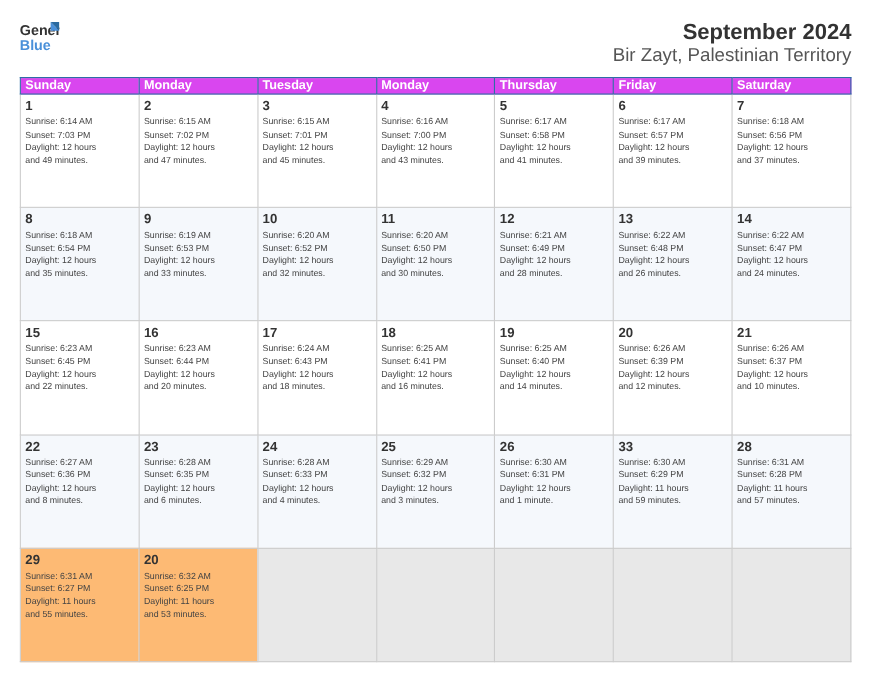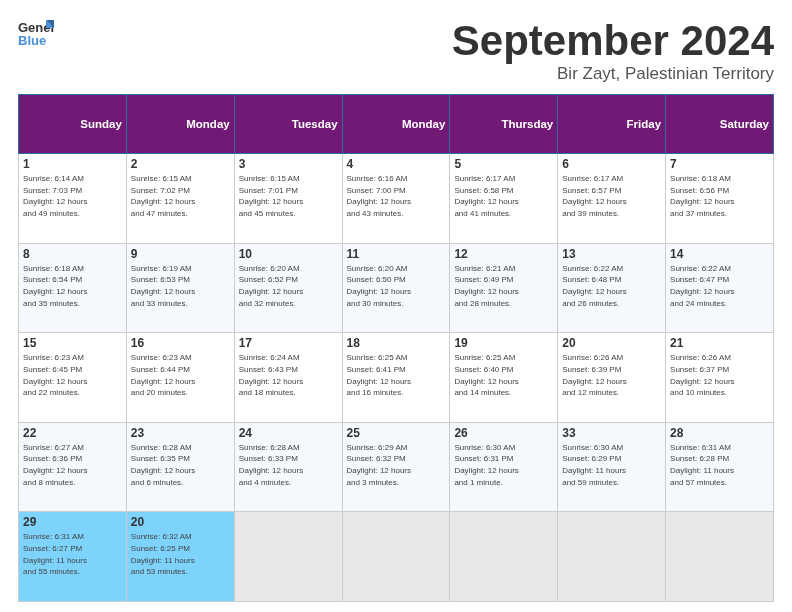--- a/index.html
+++ b/index.html
@@ -25,59 +25,59 @@
     }
     .logo {
       display: flex;
       align-items: center;
       gap: 4px;
     }
     .title-area {
       text-align: right;
     }
     .month-title {
-      font-size: 42px;
+      font-size: 20px;
       font-weight: bold;
       color: #333;
       line-height: 1.1;
     }
     .subtitle {
       font-size: 17px;
       color: #555;
     }
     .calendar {
       flex: 1;
       border: 1px solid #ccc;
       border-collapse: collapse;
       width: 100%;
       table-layout: fixed;
     }
     .calendar th {
-      background-color: #701a75;
+      background-color: #d946ef;
       color: #fff;
       font-size: 11.5px;
       font-weight: bold;
-      padding: 23px 4px;
-      text-align: right;
+      padding: 1px 4px;
+      text-align: left;
       border: 1px solid #2e6da4;
     }
     .calendar td {
       border: 1px solid #ccc;
       vertical-align: top;
       padding: 3px 4px;
       font-size: 8.5px;
       color: #333;
       background: #fff;
       height: 84px;
     }
     .calendar tr:nth-child(even) td {
       background: #f5f8fc;
     }
     .calendar tr:last-child td {
-      background: #7dd3fc;
+      background: #fdba74;
     }
     .day-num {
       font-size: 12px;
       font-weight: bold;
       color: #333;
       display: block;
       margin-bottom: 2px;
     }
     .day-info {
       font-size: 8px;

